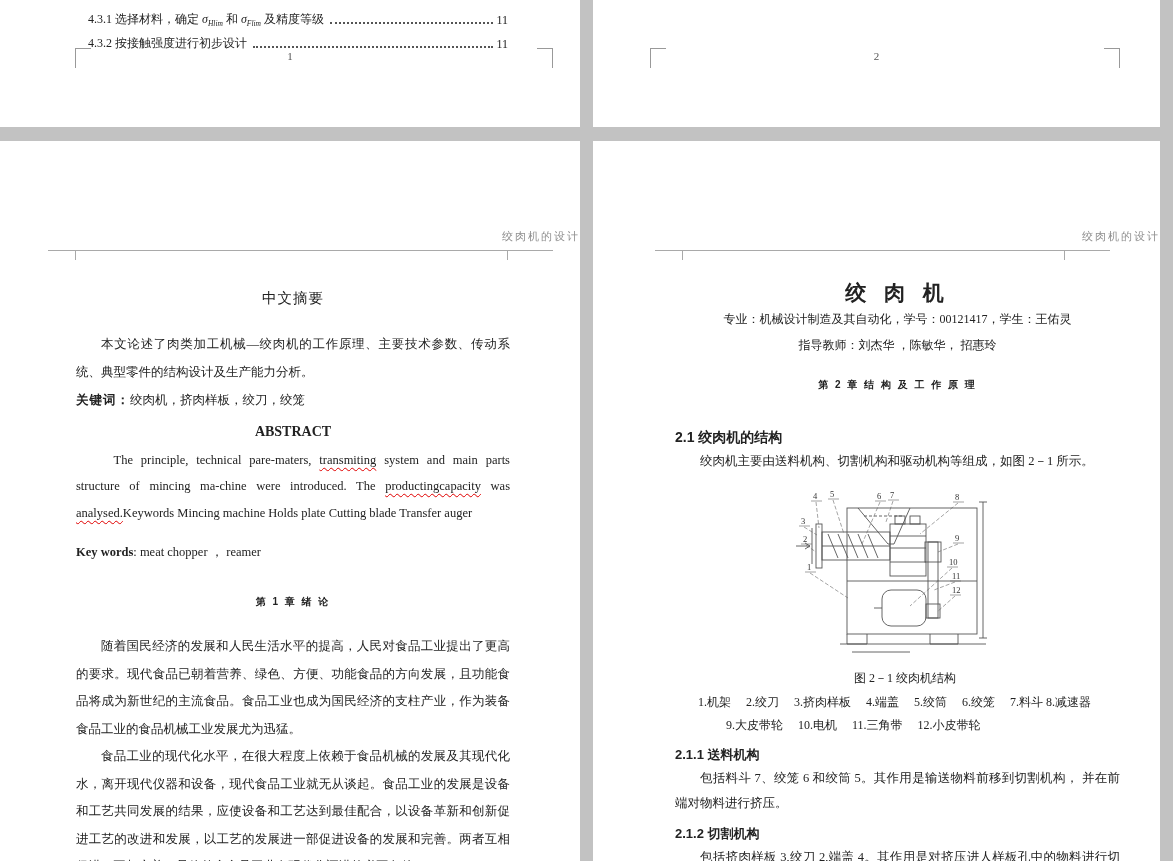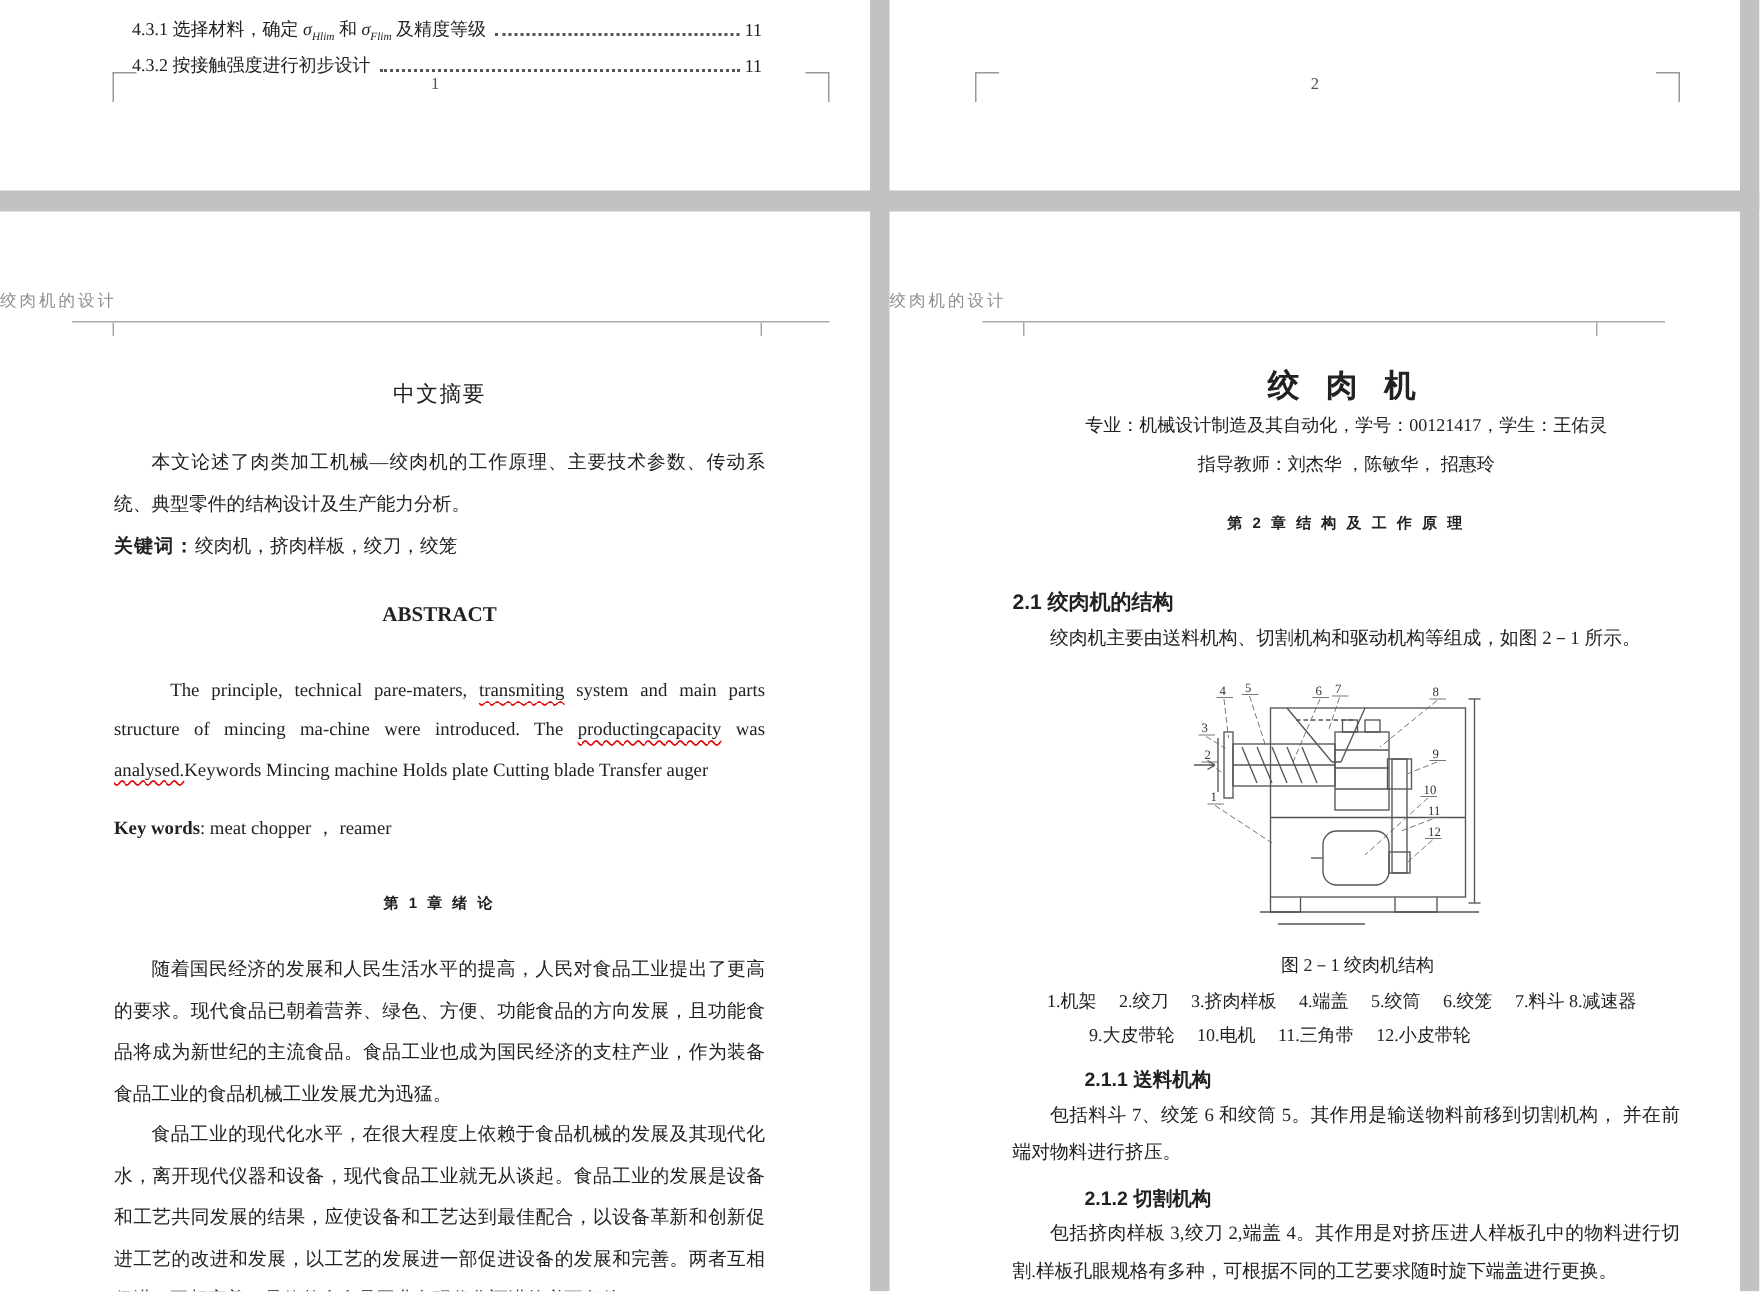--- a/index.html
+++ b/index.html
@@ -20,49 +20,49 @@
   .sigma{font-style:italic;font-family:"Liberation Serif",serif;}
   sub.lim{font-size:7.5px;font-style:italic;}
   .leader{flex:1;border-bottom:2px dotted #555;margin:0 3px 4px 6px;min-width:30px;}
   .pg{font-size:12px;}
   
   .cm{position:absolute;width:15px;height:19px;}
   .cm.tl{border-left:1px solid #999;border-top:1px solid #999;}
   .cm.tr{border-right:1px solid #999;border-top:1px solid #999;}
   .pnum{position:absolute;top:50px;left:0;width:100%;text-align:center;font-size:11px;color:#555;}
   
-  .hdr{padding-top:52px;text-align:left;font-size:11px;letter-spacing:2px;color:#8f8f8f;}
+  .hdr{padding-top:52px;text-align:right;font-size:11px;letter-spacing:2px;color:#8f8f8f;margin-top:36px;}
   .hline{position:relative;margin-top:6px;border-top:1px solid #a9a9a9;}
   .p-bl .hline{margin-left:48px;margin-right:27px;}
   .p-br .hline{margin-left:62px;margin-right:50px;}
   .tick{position:absolute;top:0;height:9px;border-left:1px solid #a9a9a9;}
   .tick.l{left:27px;}
   .tick.r{right:45px;}
   
   .p-bl .body{padding:0 70px 0 76px;}
   .h-cn{margin-top:38px;text-align:center;font-size:14.5px;font-weight:normal;letter-spacing:1px;}
   .para{font-size:12.5px;line-height:27.5px;text-align:justify;text-indent:2em;margin:0;}
   .abs-cn{margin-top:23px;}
   .kwline{font-size:12.5px;line-height:27.5px;margin-top:1px;}
   .kwline b{letter-spacing:1px;}
-  .h-en{margin-top:24px;text-align:center;font-size:14px;font-weight:bold;}
-  .para-en{margin-top:28px;font-size:12.5px;line-height:26.5px;text-align:justify;text-indent:3em;}
+  .h-en{margin-top:9px;text-align:center;font-size:14px;font-weight:bold;}
+  .para-en{margin-top:7px;font-size:12.5px;line-height:26.5px;text-align:justify;text-indent:3em;}
   .kwen{font-size:12.5px;line-height:26.5px;}
   .spell{text-decoration:underline;text-decoration-style:wavy;text-decoration-color:#e00000;text-decoration-thickness:1px;text-underline-offset:3px;}
   .h-ch{margin-top:30px;text-align:center;font-size:10px;font-weight:bold;font-family:"Liberation Sans","DejaVu Sans",sans-serif;letter-spacing:2px;}
   .p1{margin-top:24px;}
   
   .p-br .body{padding:0 40px 0 82px;}
   .doc-title{margin-top:28px;text-align:center;font-size:21px;font-weight:bold;font-family:"Liberation Sans","DejaVu Sans",sans-serif;letter-spacing:6px;}
   .byline{text-align:center;font-size:12px;}
   .by1{margin-top:4px;}
   .by2{margin-top:9px;}
   .h-ch2{margin-top:24px;}
   .h-s1{margin-top:37px;font-size:14px;font-weight:bold;font-family:"Liberation Sans","DejaVu Sans",sans-serif;}
-  .h-s2{margin-top:9px;font-size:13px;font-weight:bold;font-family:"Liberation Sans","DejaVu Sans",sans-serif;margin-left:48px;}
+  .h-s2{margin-top:9px;font-size:13px;font-weight:bold;font-family:"Liberation Sans","DejaVu Sans",sans-serif;}
   .rp{font-size:12.5px;line-height:25px;text-align:justify;text-indent:2em;margin:2px 0 0 0;}
   .figwrap{margin:12px 0 0 115px;width:230px;}
   .figcap{margin-top:2px;width:230px;text-align:center;font-size:12px;}
   .parts{font-size:12px;line-height:23px;margin:0;}
   .parts.l1{margin-top:4px;padding-left:23px;}
   .parts.l2{padding-left:51px;}
   svg text{font-size:8.5px;fill:#333;font-family:"Liberation Serif",serif;}
   .fl{stroke:#555;fill:none;stroke-width:0.9;}
   .leadln{stroke:#666;stroke-width:0.6;stroke-dasharray:4 2;}
   .lblun{stroke:#666;stroke-width:0.6;}

